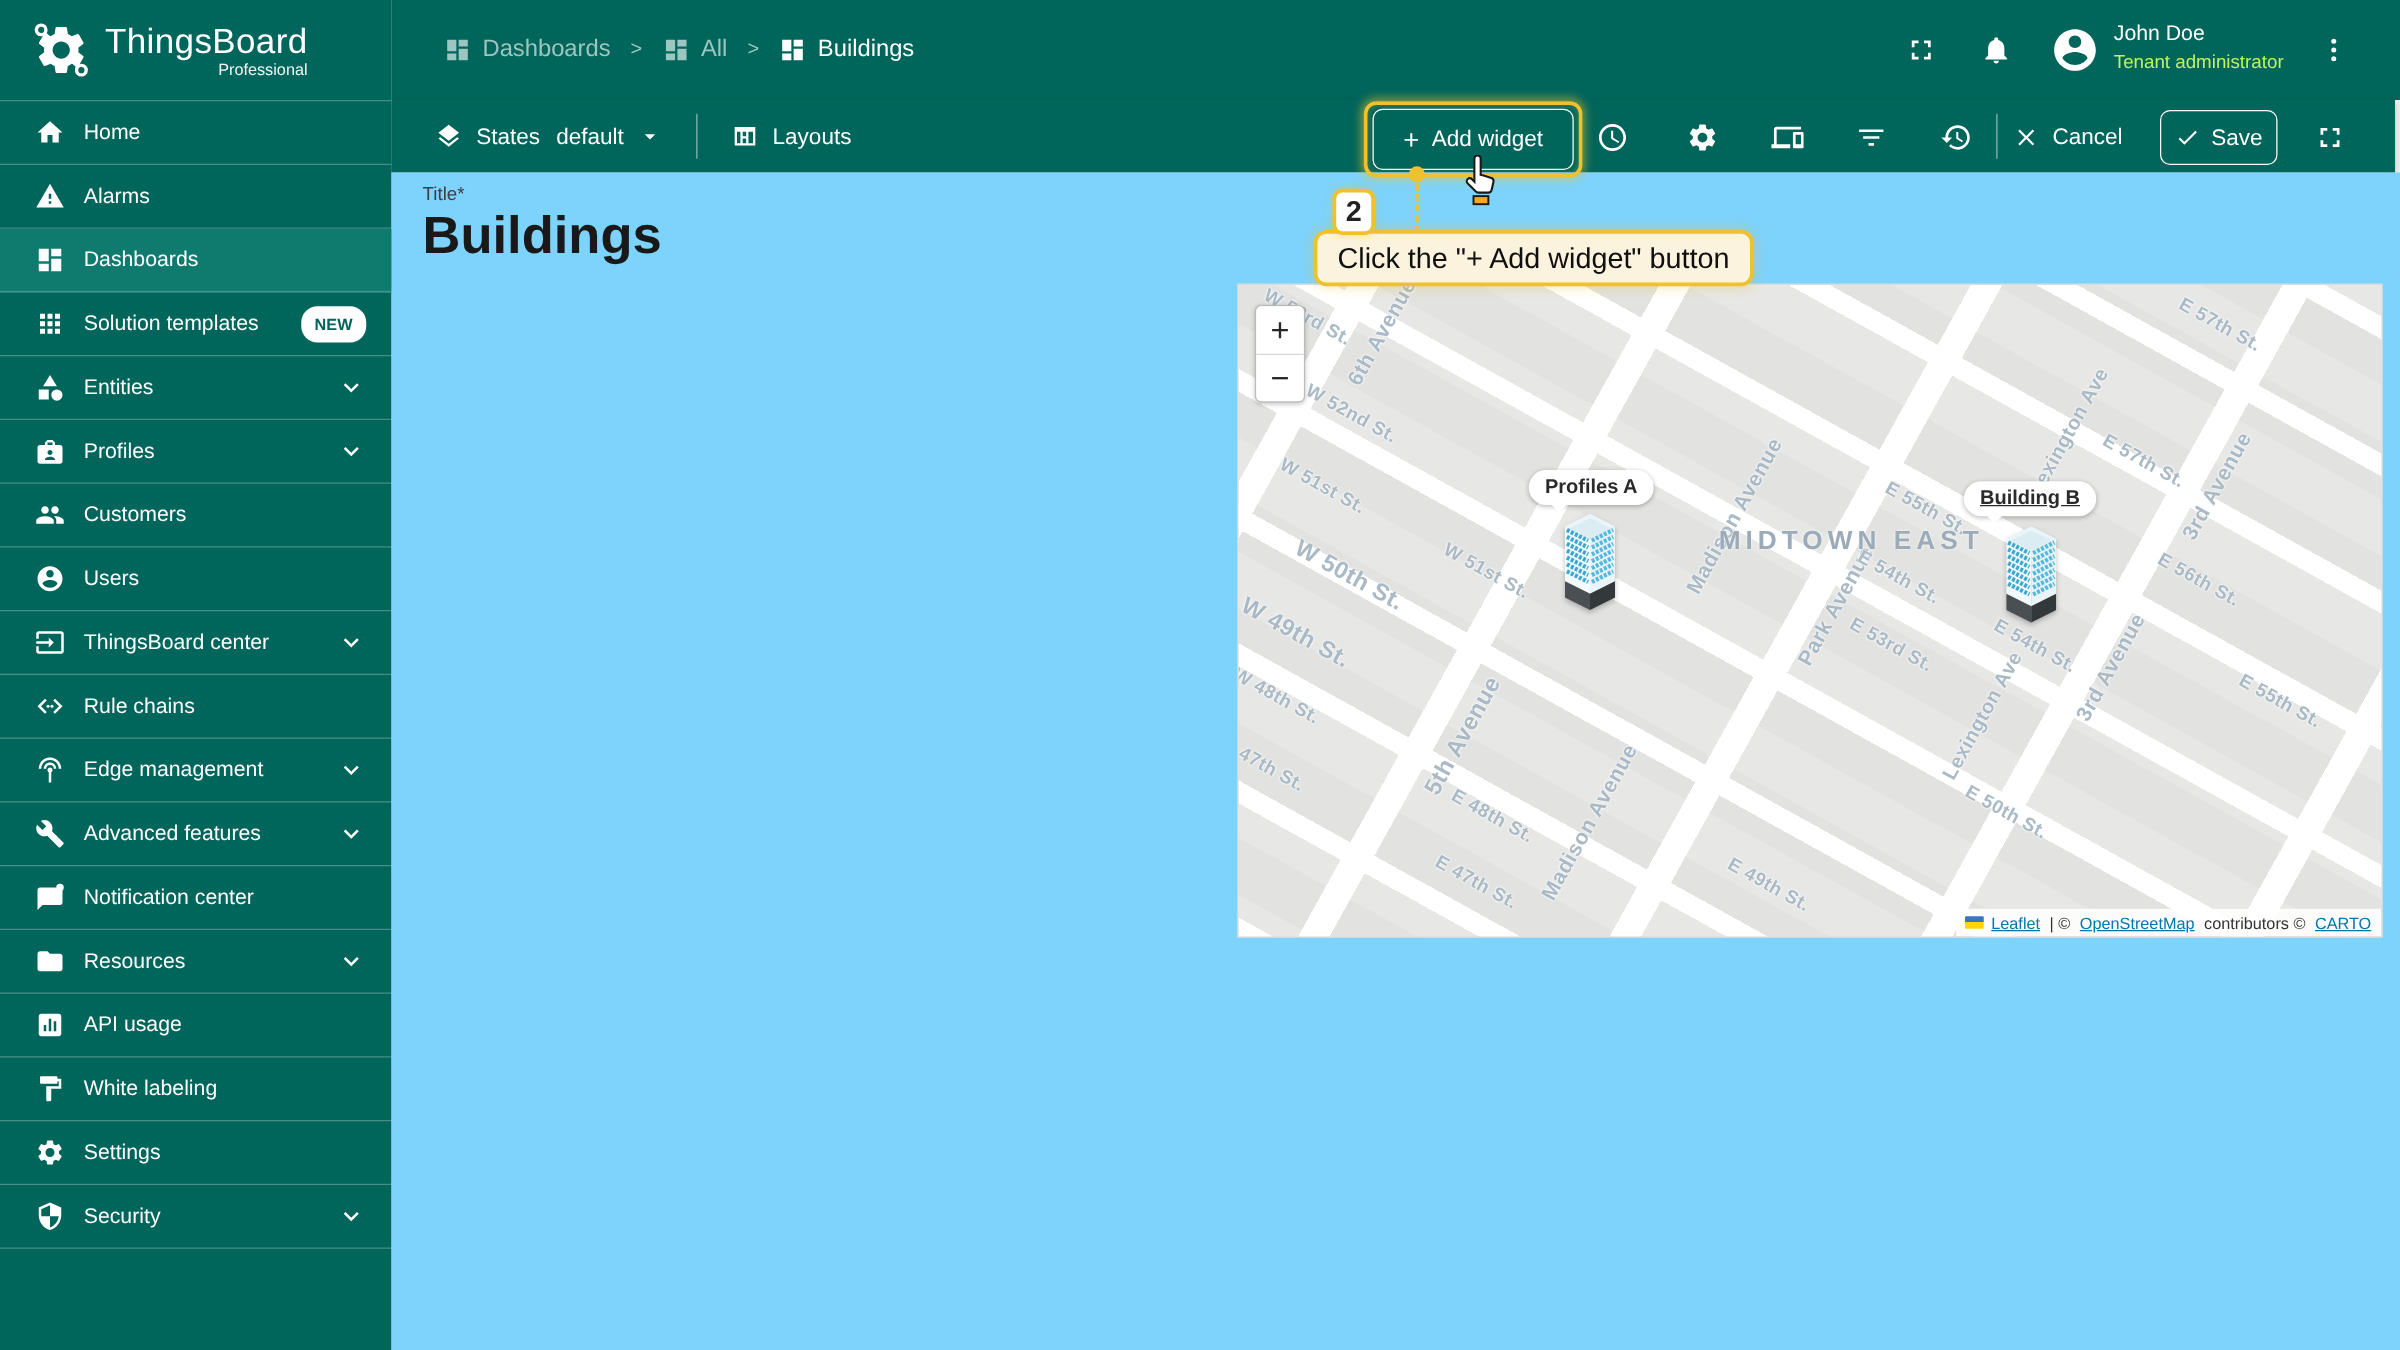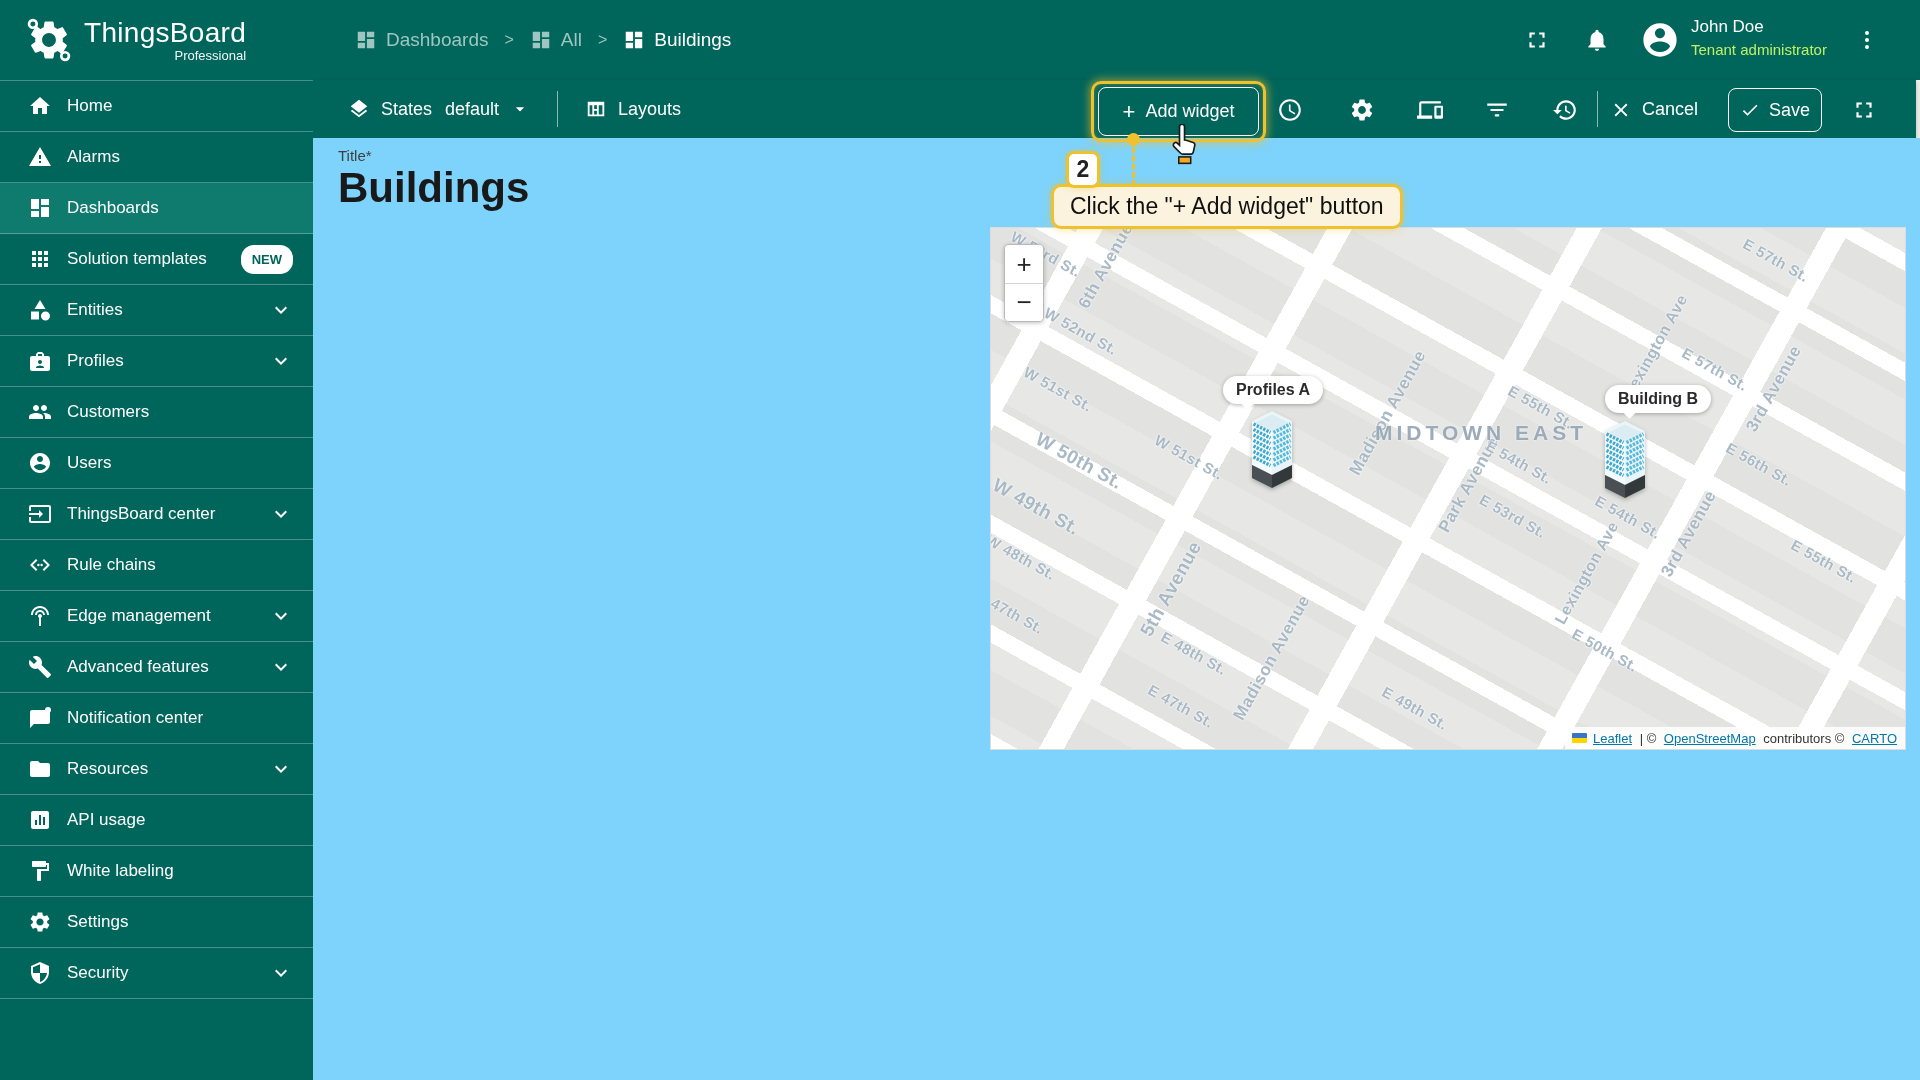--- a/index.html
+++ b/index.html
@@ -513,21 +513,21 @@
               <line x1="21.5" y1="38" x2="38.5" y2="29.5" stroke="#55B9DC" stroke-width="3.4" stroke-dasharray="2.4 1.2"></line>
               <line x1="21.5" y1="43.5" x2="38.5" y2="35" stroke="#55B9DC" stroke-width="3.4" stroke-dasharray="2.4 1.2"></line>
               <line x1="21.5" y1="49" x2="38.5" y2="40.5" stroke="#55B9DC" stroke-width="3.4" stroke-dasharray="2.4 1.2"></line>
               <line x1="21.5" y1="54.5" x2="38.5" y2="46" stroke="#55B9DC" stroke-width="3.4" stroke-dasharray="2.4 1.2"></line>
               <polygon points="0,54 20,64 20,77 0,67" fill="#4A4F53"></polygon>
               <polygon points="20,64 40,54 40,67 20,77" fill="#33383B"></polygon>
             </svg>
           </div>
         </div>
         <div>
-          <div class="marker-pill" style="left: 667px; top: 171px;">Building B</div>
+          <div class="marker-pill" style="left: 633px; top: 171px; text-decoration: underline;">Building B</div>
           <div class="marker-building" style="left: 614px; top: 193px;">
             <svg width="40" height="78" viewBox="0 0 40 78">
               <polygon points="20,0 40,10 20,20 0,10" fill="#EAF5F8"></polygon>
               <polygon points="20,3.5 36.5,11.4 20,19.3 3.5,11.4" fill="#DBEDF2"></polygon>
               <polygon points="0,10 20,20 20,64 0,54" fill="#F3FAFC"></polygon>
               <polygon points="20,20 40,10 40,54 20,64" fill="#E8F4F8"></polygon>
               <line x1="1.5" y1="13" x2="18.5" y2="21.5" stroke="#3FA8CE" stroke-width="3.4" stroke-dasharray="2.4 1.2"></line>
               <line x1="1.5" y1="18.5" x2="18.5" y2="27" stroke="#3FA8CE" stroke-width="3.4" stroke-dasharray="2.4 1.2"></line>
               <line x1="1.5" y1="24" x2="18.5" y2="32.5" stroke="#3FA8CE" stroke-width="3.4" stroke-dasharray="2.4 1.2"></line>
               <line x1="1.5" y1="29.5" x2="18.5" y2="38" stroke="#3FA8CE" stroke-width="3.4" stroke-dasharray="2.4 1.2"></line>

